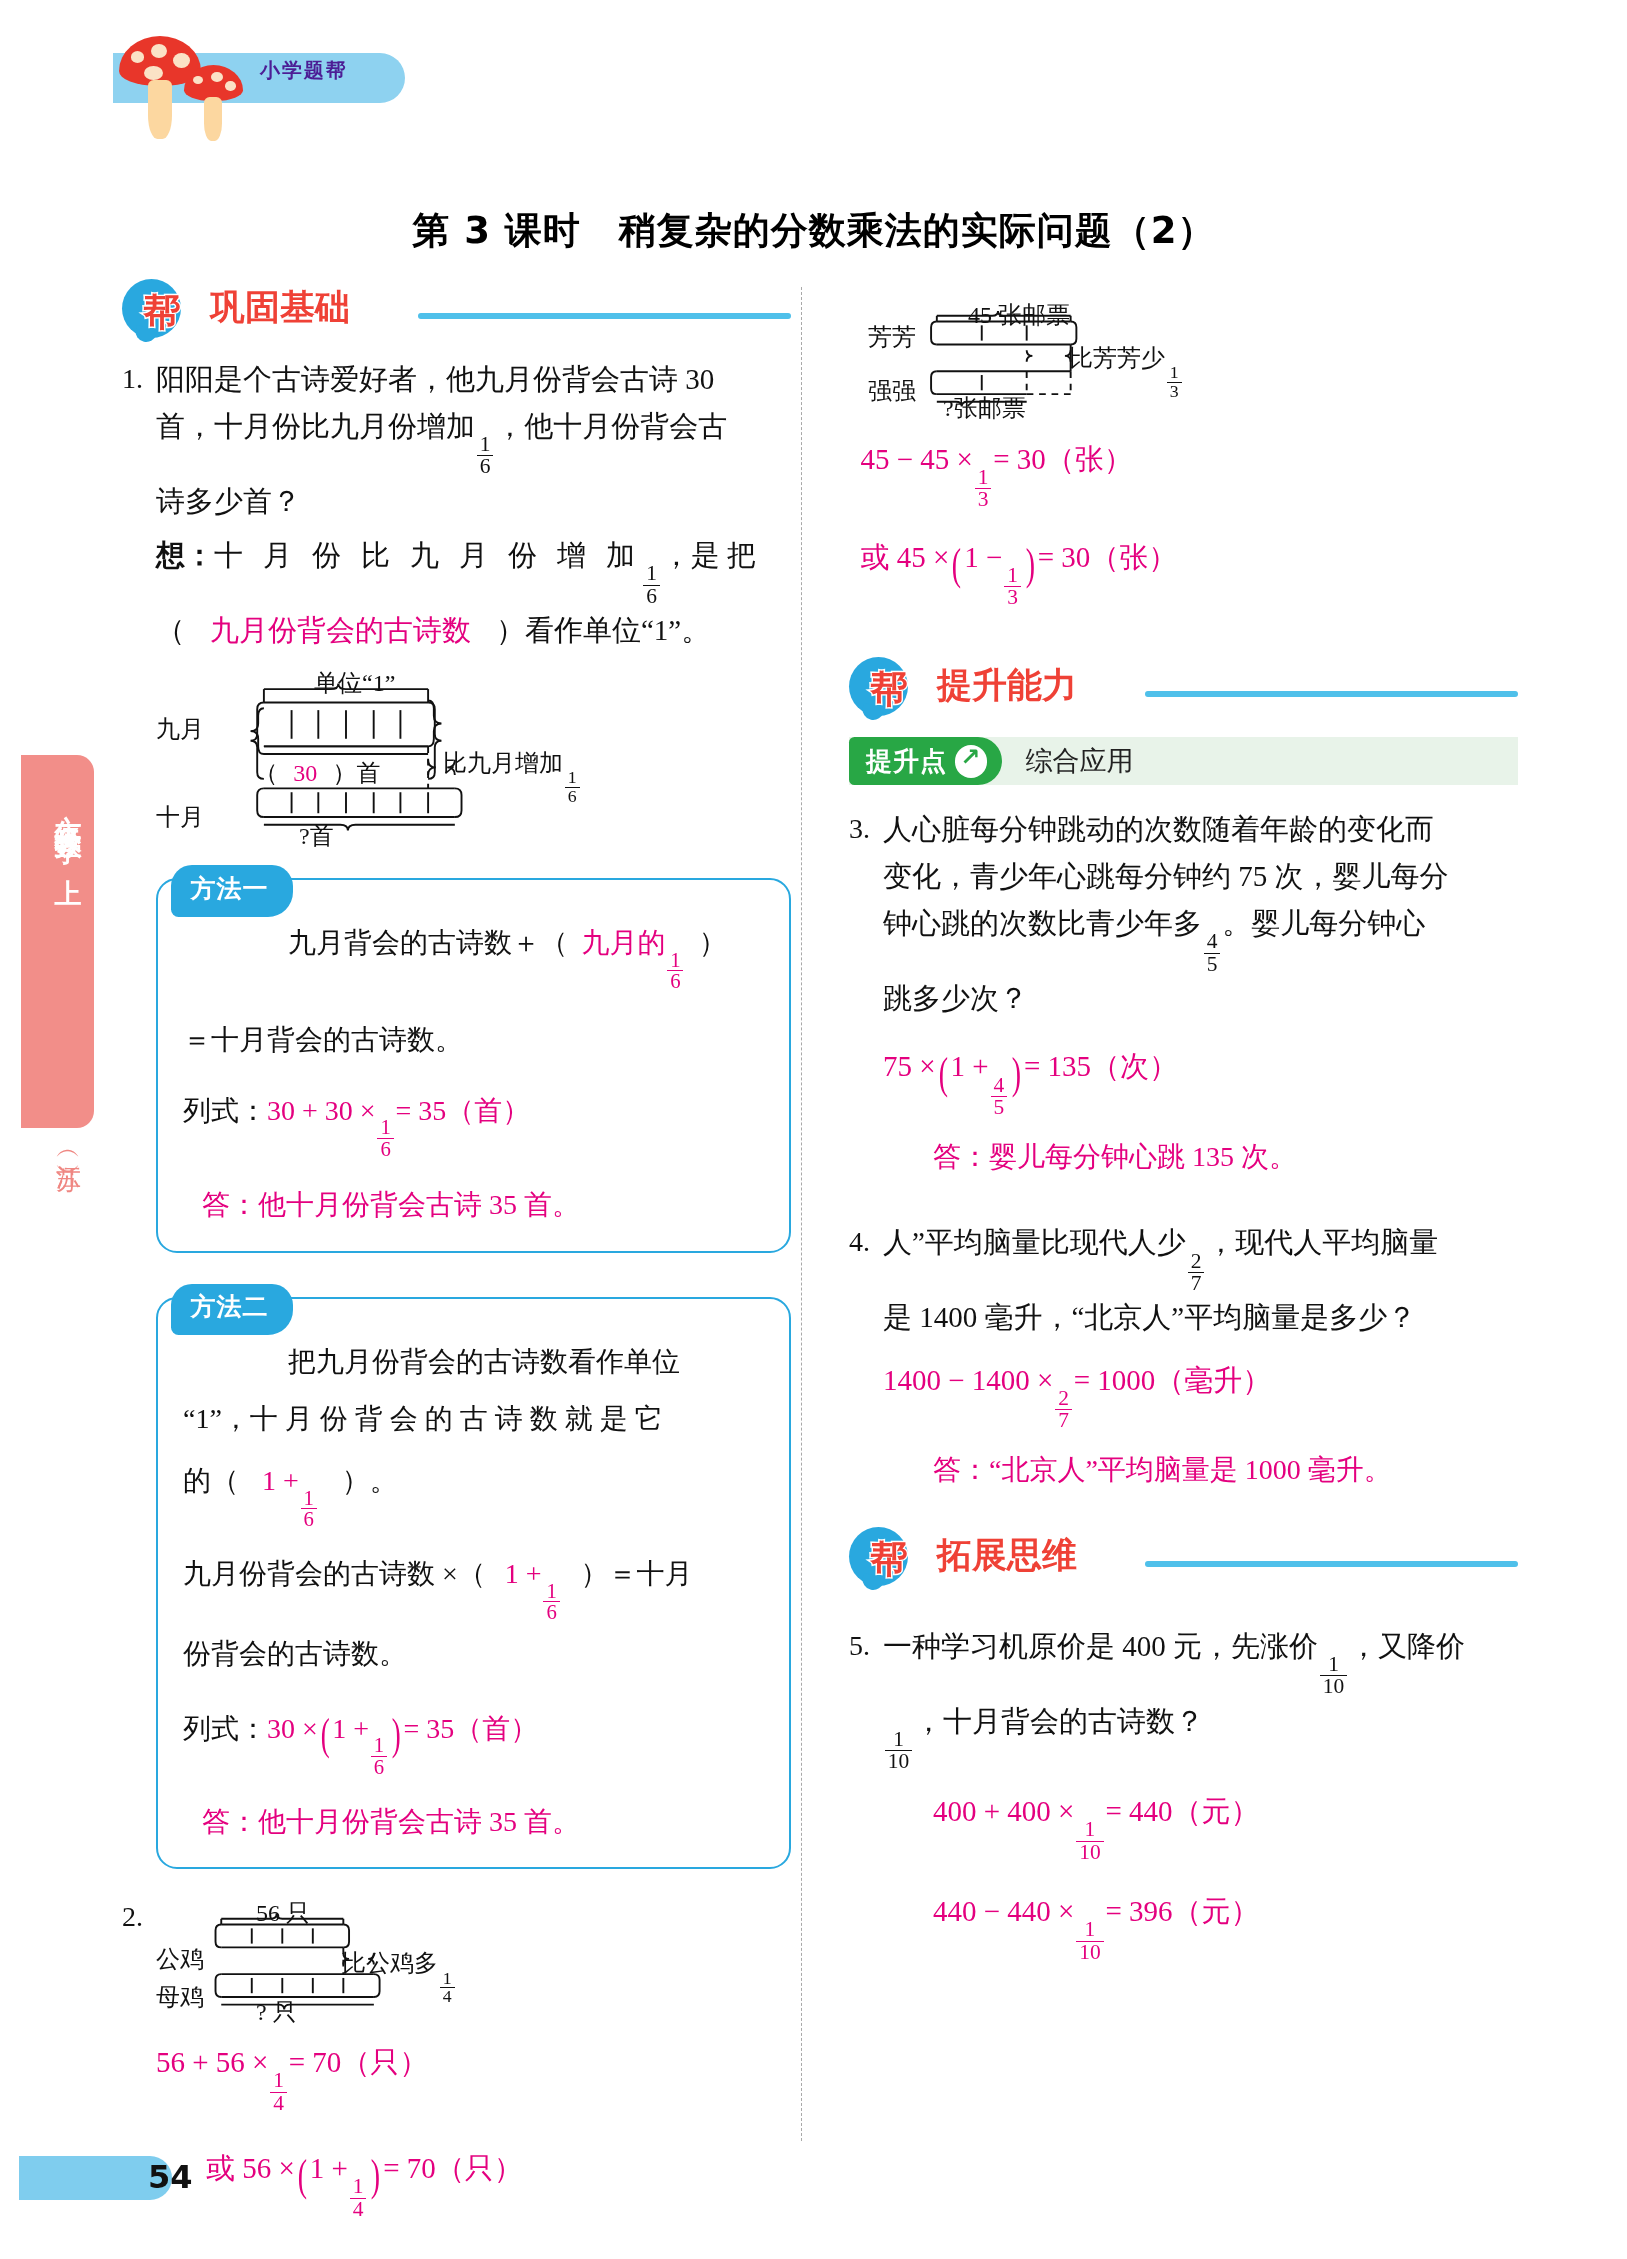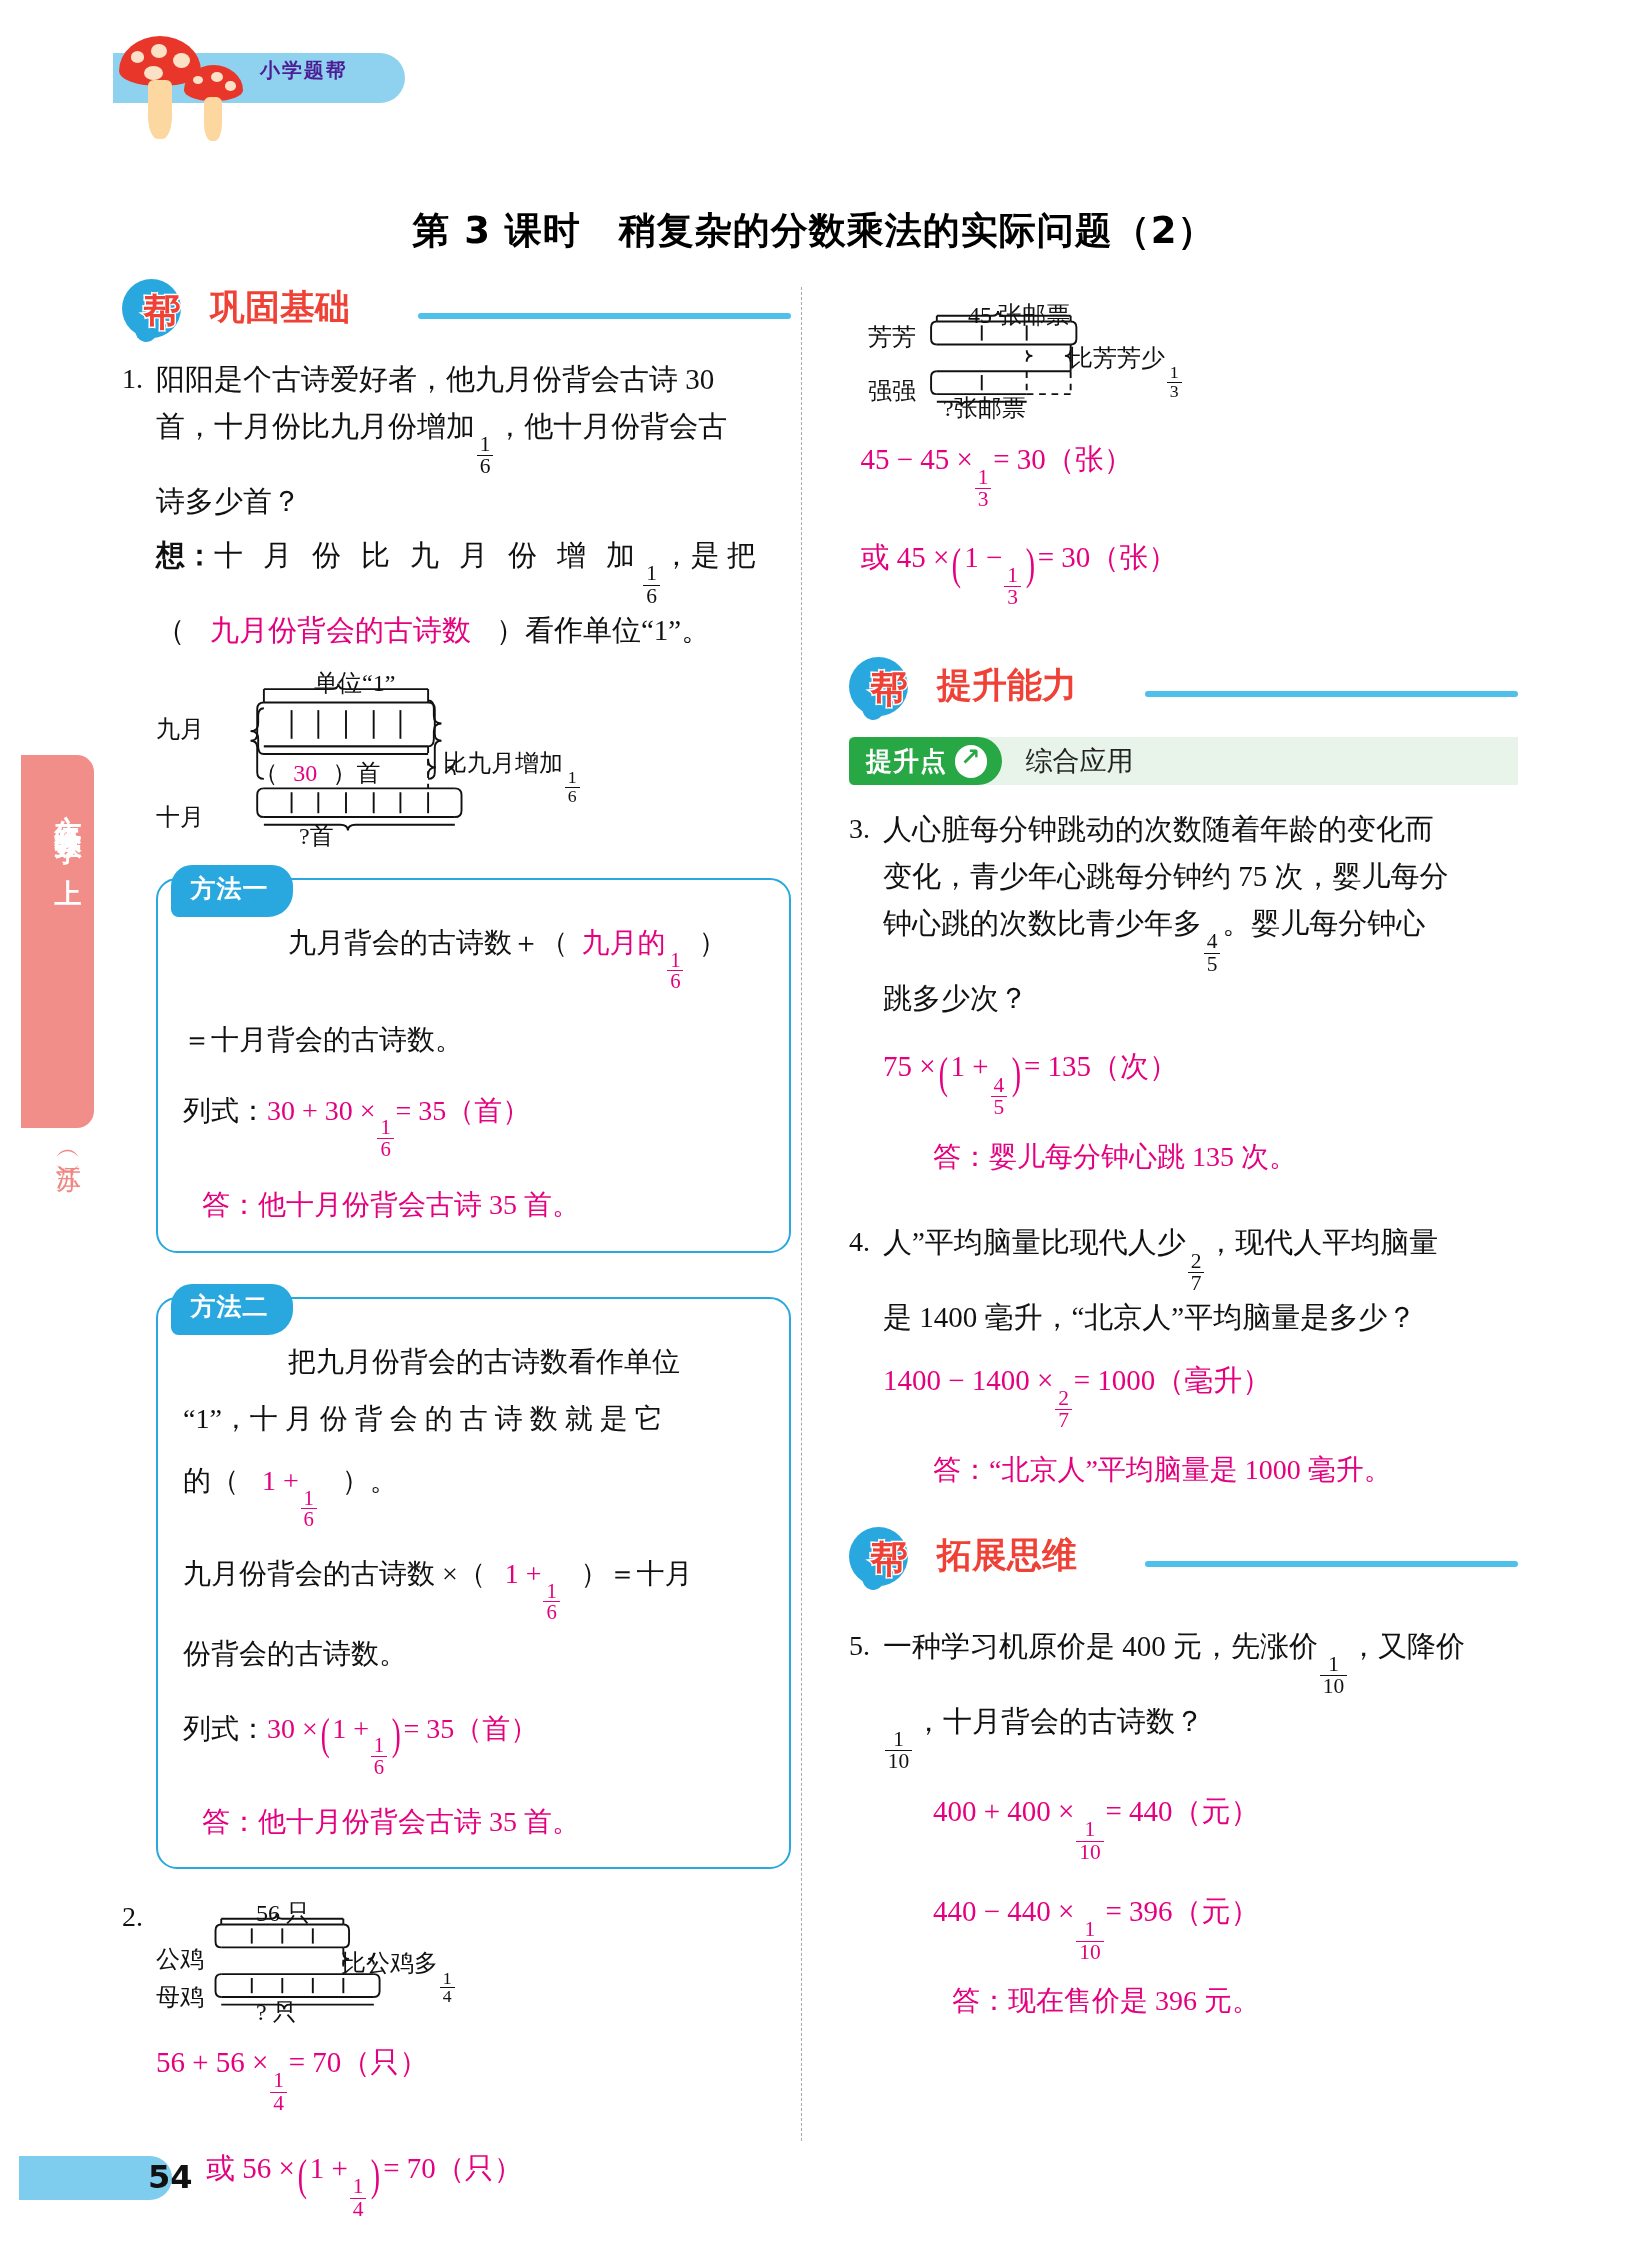--- a/index.html
+++ b/index.html
@@ -506,20 +506,19 @@
             <span class="n">1</span>
             <span class="d">10</span>
           </span><span>= 440（元）</span>
       </div>
       <div class="eq ind2" style="margin-top:25px;">
         <span>440 − 440 ×</span><span class="fr">
             <span class="n">1</span>
             <span class="d">10</span>
           </span><span>= 396（元）</span>
       </div>
-      <div class="ans" style="margin-left:69px;">答：现在售价是 396 元。</div>
     </div>
   </div>
 </div>
 
 <div class="pagenum-bg"></div>
 <div class="pagenum">54</div>
 
 
 </body></html>

